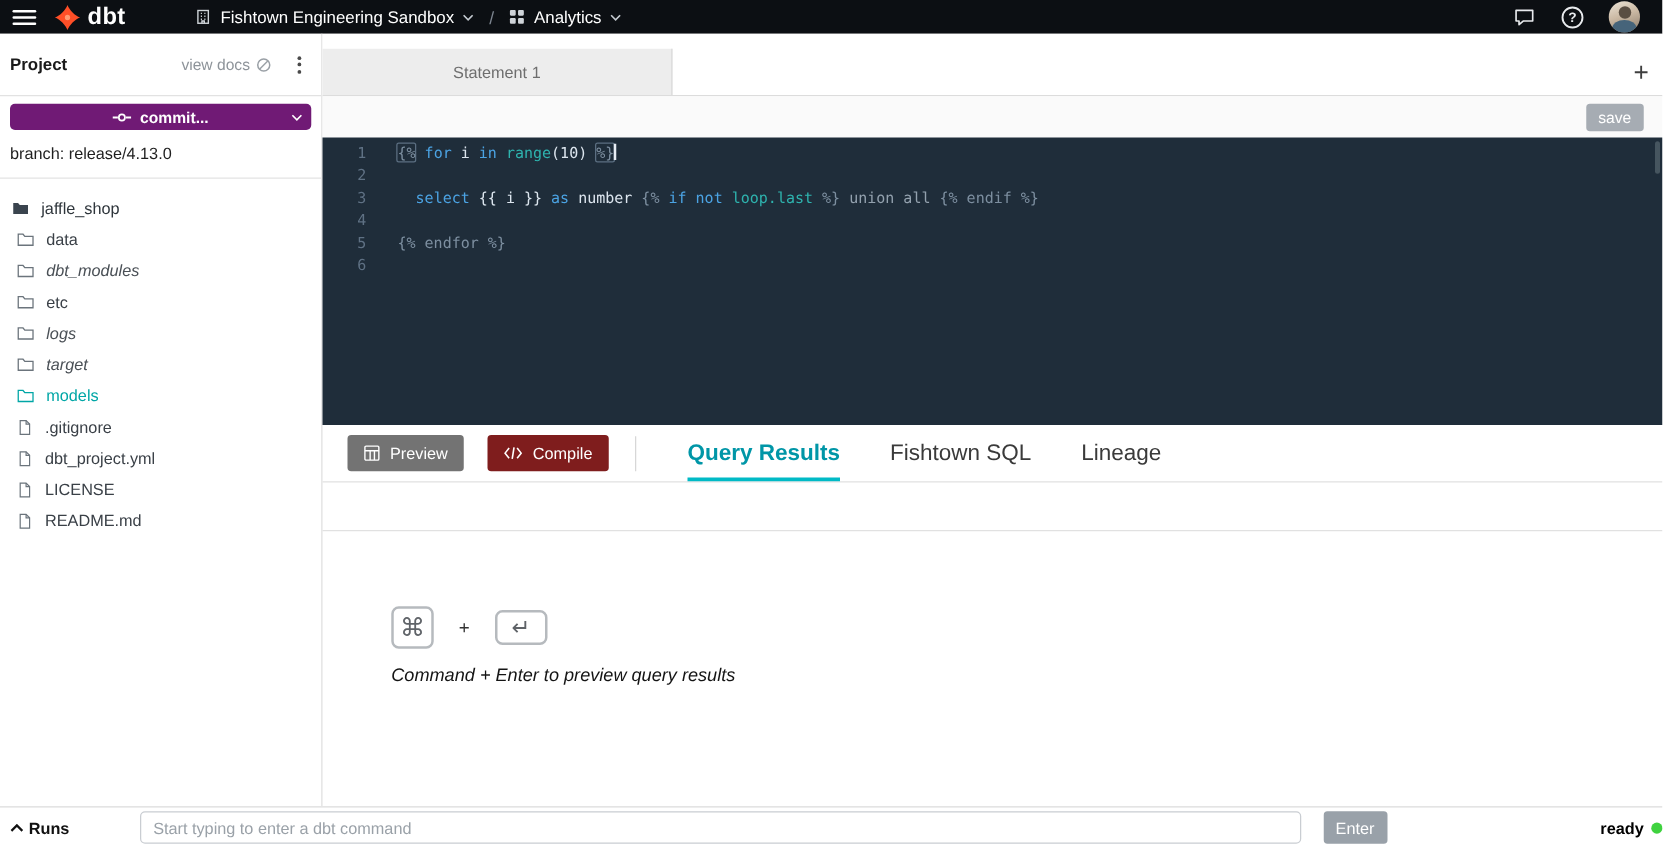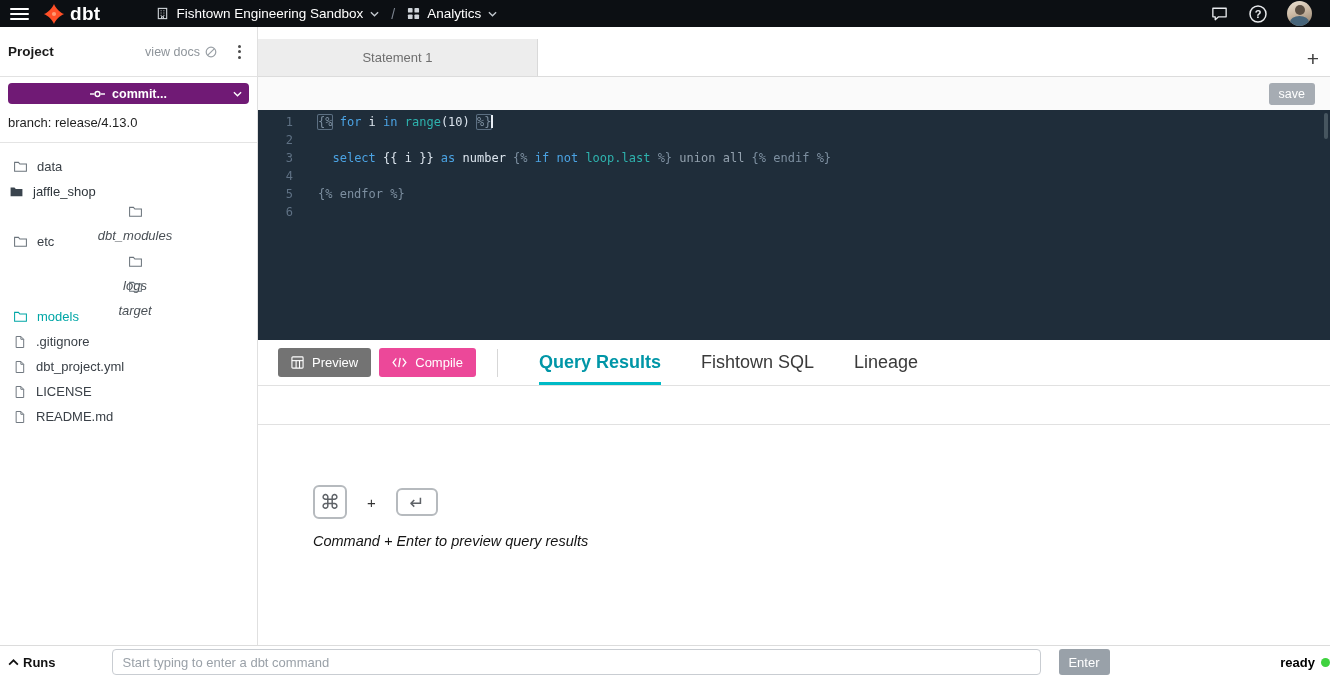--- a/index.html
+++ b/index.html
@@ -44,21 +44,21 @@
                 color: #fff; font-size: 12.5px; font-weight: bold; position: relative; cursor: pointer;
                 font-family: inherit; }
   .commit-btn .cchev { position: absolute; right: 7px; top: 50%; transform: translateY(-50%); display: flex; }
   .branch { margin: 11px 8px 0; font-size: 13px; color: #1f1f1f; }
   .sb-divider { margin-top: 12px; border-bottom: 1px solid #e4e4e4; }
   .tree { margin-top: 11px; }
   .tree-item { height: 25px; display: flex; align-items: center; gap: 9px; padding-left: 13px; font-size: 13px; color: #3a4047; cursor: pointer; }
   .tree-item .tico2 { display: flex; color: #6b747c; }
   .tree-item.root { padding-left: 9px; color: #2e353b; font-weight: normal; }
   .tree-item.root .tico2 { color: #3a444e; }
-  .tree-item.italic { font-style: italic; color: #4a5056; flex-direction: column; }
+  .tree-item.italic { font-style: italic; color: #4a5056; }
   .tree-item.teal { color: #00a6a6; }
   .tree-item.teal .tico2 { color: #00a6a6; }
 
   
   .main { flex: 1; display: flex; flex-direction: column; min-width: 0; }
   .tabbar { height: 50px; flex: none; border-bottom: 1px solid #dcdcdc; position: relative; background: #fff; }
   .tab { position: absolute; left: 0; bottom: 0; width: 280px; height: 37px; background: #ededed;
          border-right: 1px solid #d9d9d9; display: flex; align-items: center; justify-content: center;
          font-size: 13px; color: #6e6e6e; cursor: pointer; }
   .newtab { position: absolute; right: 11px; bottom: 7px; font-size: 21px; font-weight: 300; color: #3f3f3f; line-height: 1; cursor: pointer; }
@@ -78,21 +78,21 @@
   .tok.t { color: #dce5ee; }
   .tok.m { color: #93a1ae; }
   .tok.box { box-shadow: 0 0 0 1px #5c6f82; border-radius: 1px; }
   .tok.cursor { display: inline-block; width: 1.5px; height: 13px; background: #e8eef5; vertical-align: -2px; }
   .ed-scroll { position: absolute; right: 2px; top: 3px; width: 4px; height: 26px; background: #46555f; border-radius: 2px; cursor: pointer; }
 
   .res-toolbar { height: 46px; flex: none; border-bottom: 1px solid #e1e1e1; display: flex; align-items: center; padding-left: 20px; }
   .btn { height: 29px; display: flex; align-items: center; gap: 8px; padding: 0 13px; border: none; border-radius: 3px;
          color: #fff; font-size: 13px; cursor: pointer; font-family: inherit; }
   .preview { background: #737373; }
-  .compile { background: #ec4899; margin-left: 8px; }
+  .compile { background: #7f1d1d; margin-left: 19px; }
   .vdiv { width: 1px; height: 28px; background: #d7d7d7; margin-left: 21px; }
   .res-tabs { display: flex; margin-left: 41px; height: 100%; }
   .res-tab { display: flex; align-items: center; font-size: 18px; color: #3a3a3a; margin-right: 40px; height: 100%;
              border-bottom: 3px solid transparent; padding-top: 3px; cursor: pointer; }
   .res-tab.active { color: #0096a7; font-weight: bold; border-bottom-color: #00bac6; }
 
   .res-strip { height: 39px; flex: none; border-bottom: 1px solid #e1e1e1; }
   .res-body { flex: 1; padding: 60px 0 0 55px; }
   .keys { display: flex; align-items: center; gap: 20px; }
   .key { display: flex; align-items: center; justify-content: center; border: 2px solid #b6babe; border-radius: 6px;
@@ -218,35 +218,35 @@
         <span>commit...</span>
         <span class="cchev">
           <svg width="9" height="6" viewBox="0 0 10 6" fill="none" stroke="#fff" stroke-width="1.5">
               <polyline points="1,1 5,5 9,1"></polyline>
             </svg>
         </span>
       </button>
       <div class="branch">branch: release/4.13.0</div>
       <div class="sb-divider"></div>
       <div class="tree" id="tree">
+          <div class="tree-item root">
+            <span class="tico2">
+              <svg viewBox="0 0 16 16" width="15" height="15">
+                <path d="M1.7 13V3.6h4.1l1.5 1.8h7V13z" fill="currentColor"></path>
+              </svg>
+            </span>
+            <span>jaffle_shop</span>
+          </div>
           <div class="tree-item ">
             <span class="tico2">
               <svg viewBox="0 0 16 16" width="15" height="15">
                 <path d="M1.7 13V3.6h4.1l1.5 1.8h7V13z" fill="none" stroke="currentColor" stroke-width="1.1"></path>
               </svg>
             </span>
             <span>data</span>
-          </div>
-          <div class="tree-item root">
-            <span class="tico2">
-              <svg viewBox="0 0 16 16" width="15" height="15">
-                <path d="M1.7 13V3.6h4.1l1.5 1.8h7V13z" fill="currentColor"></path>
-              </svg>
-            </span>
-            <span>jaffle_shop</span>
           </div>
           <div class="tree-item italic">
             <span class="tico2">
               <svg viewBox="0 0 16 16" width="15" height="15">
                 <path d="M1.7 13V3.6h4.1l1.5 1.8h7V13z" fill="none" stroke="currentColor" stroke-width="1.1"></path>
               </svg>
             </span>
             <span>dbt_modules</span>
           </div>
           <div class="tree-item ">

